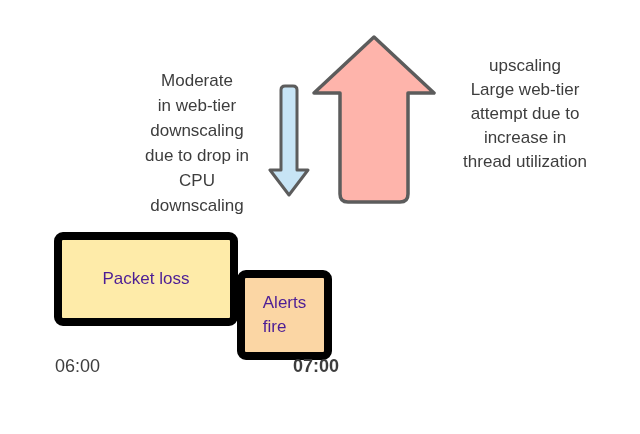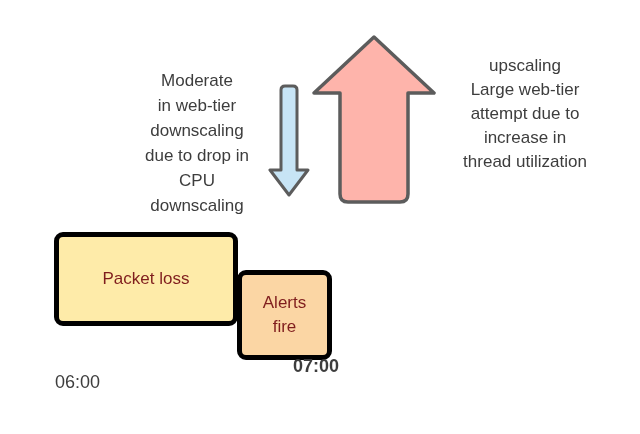--- a/index.html
+++ b/index.html
@@ -43,49 +43,48 @@
     left: 268px;
     top: 84px;
   }
   .arrow-up-svg {
     left: 311px;
     top: 35px;
   }
   .event-box {
     position: absolute;
     box-sizing: border-box;
-    border: 5px solid #000000;
+    border: 8px solid #000000;
     border-radius: 9px;
     display: flex;
     align-items: center;
     justify-content: center;
-    text-align: center;
     font-size: 17px;
     line-height: 24px;
-    color: #7f1d1d;
+    color: #4c1d95;
   }
   .event-packet-loss {
     left: 54px;
     top: 232px;
     width: 184px;
     height: 94px;
   }
   .event-alerts-fire {
     left: 237px;
     top: 234px;
     width: 95px;
     height: 90px;
     margin-top: 36px;
   }
   .time-label {
     position: absolute;
     font-size: 18px;
     color: #3d3d3d;
   }
-  .time-start { left: 55px;  top: 356px; margin-top: 16px; }
+  .time-start { left: 55px;  top: 356px; }
   .time-end   { left: 293px; top: 356px; font-weight: bold; }
 </style>
 </head>
 <body>
 
 <div class="canvas">
 
   <div class="annotation annotation-left">
     <div>Moderate</div>
     <div>in web-tier</div>

